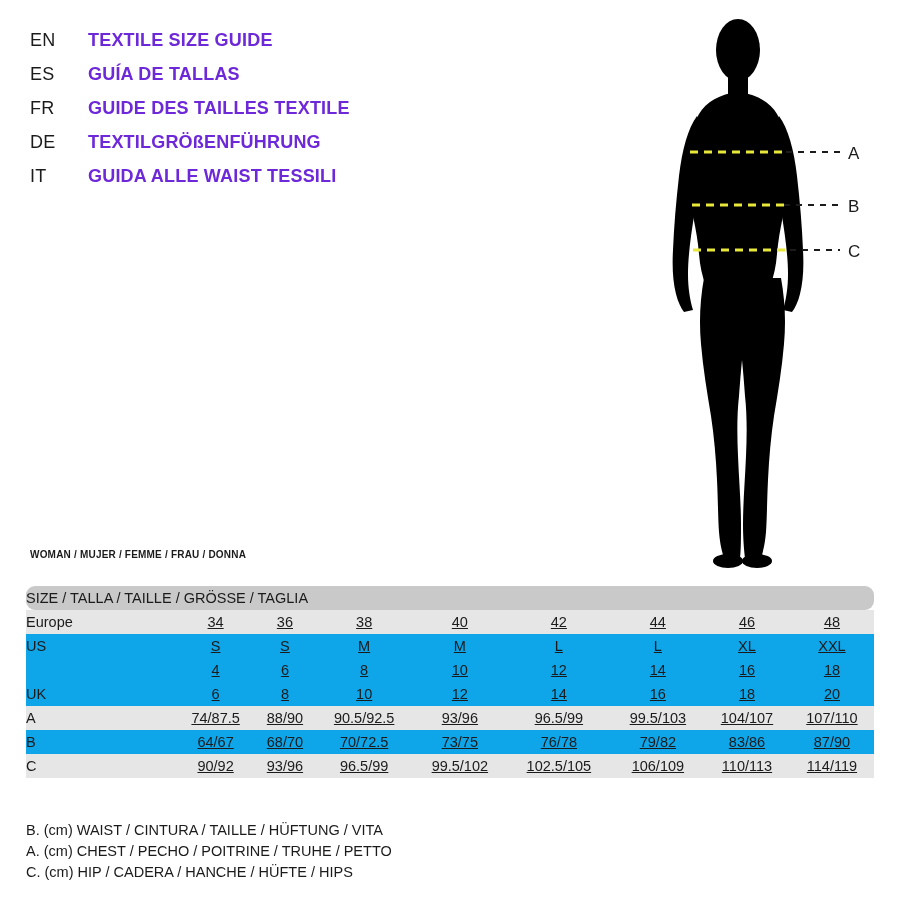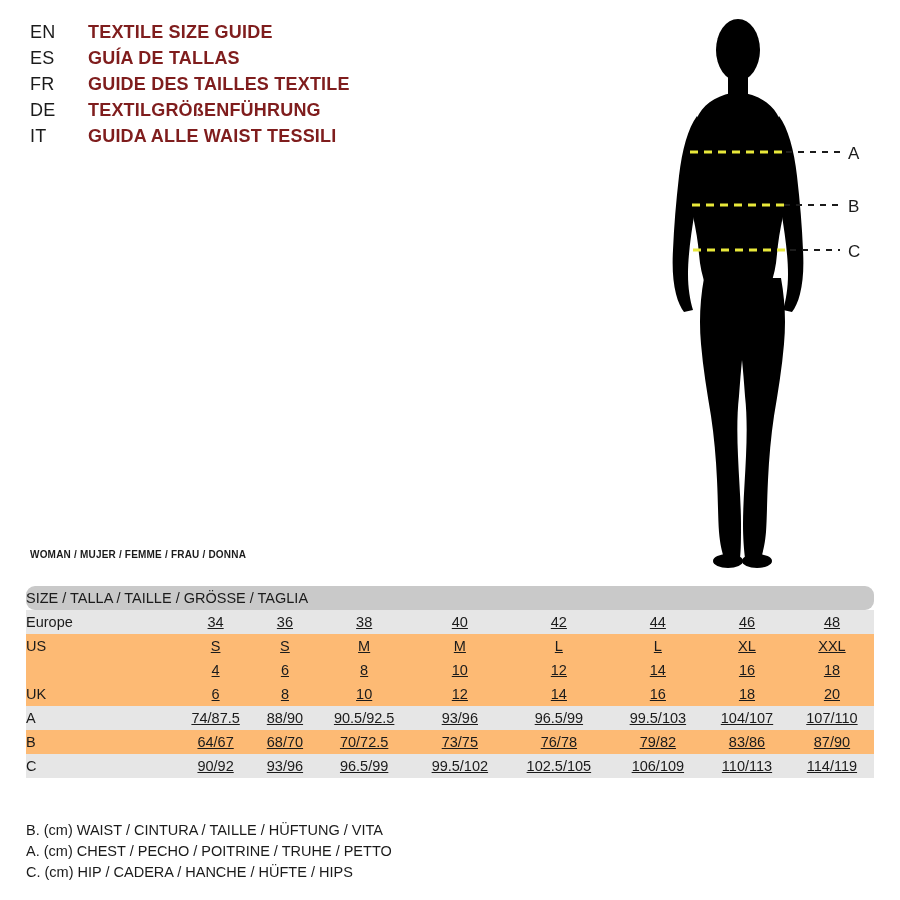--- a/index.html
+++ b/index.html
@@ -22,30 +22,31 @@
     left: 30px;
     top: 22px;
     width: 420px;
   }
   .lang-row {
     display: flex;
     align-items: baseline;
     height: 26px;
     font-size: 18px;
     letter-spacing: 0.2px;
+    margin-top: 8px;
   }
   .lang-code {
     width: 58px;
     flex: 0 0 58px;
     font-weight: 400;
     color: #1b1b1b;
   }
   .lang-text {
     font-weight: 700;
-    color: #7f1d1d;
+    color: #6d28d9;
     white-space: nowrap;
     text-align: center;
   }
 
   
   #figure-wrap {
     position: absolute;
     left: 600px;
     top: 10px;
     width: 300px;
@@ -81,21 +82,21 @@
     font-size: 14.5px;
     color: #1b1b1b;
   }
   #size-table td {
     padding: 0;
     height: 24px;
     line-height: 24px;
   }
   #size-table tr.band-dark td { background: #c9c9c9; border-radius: 9px; }
   #size-table tr.band-light td { background: #e6e6e6; }
-  #size-table tr.band-white td { background: #fdba74; }
+  #size-table tr.band-white td { background: #0ea5e9; }
   td.rowlabel {
     width: 150px;
     padding-left: 6px;
     text-align: left;
   }
   td.cell {
     text-align: center;
     text-decoration: underline;
   }
   tr.header-row td {

